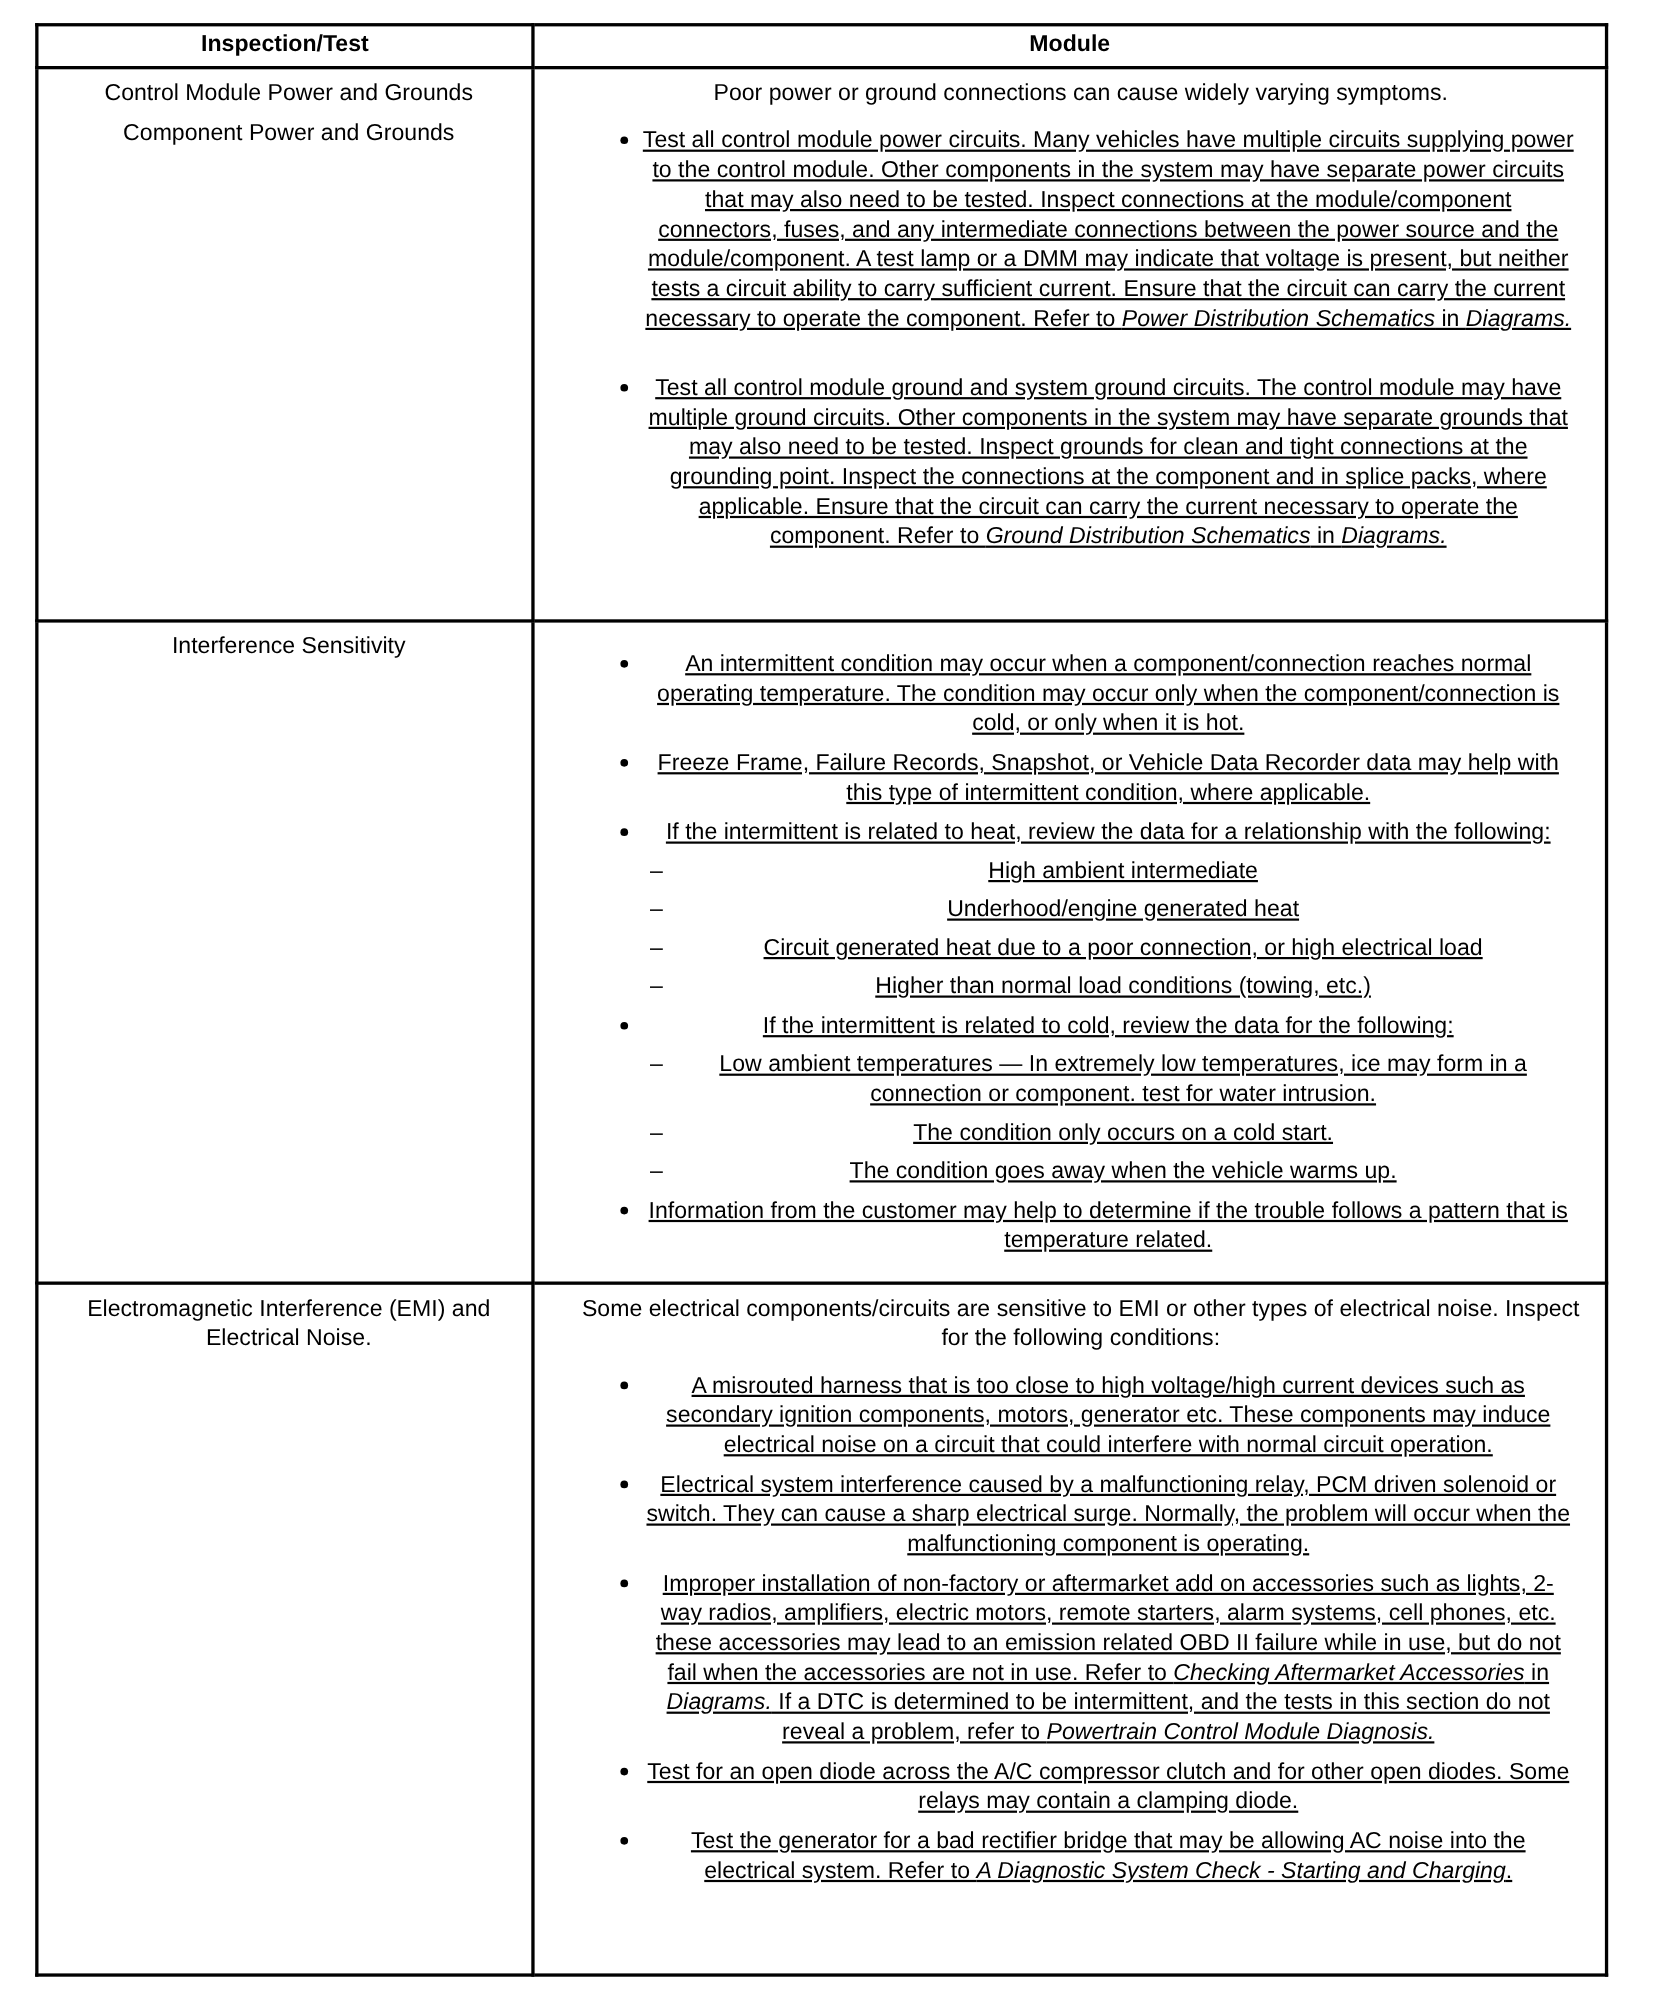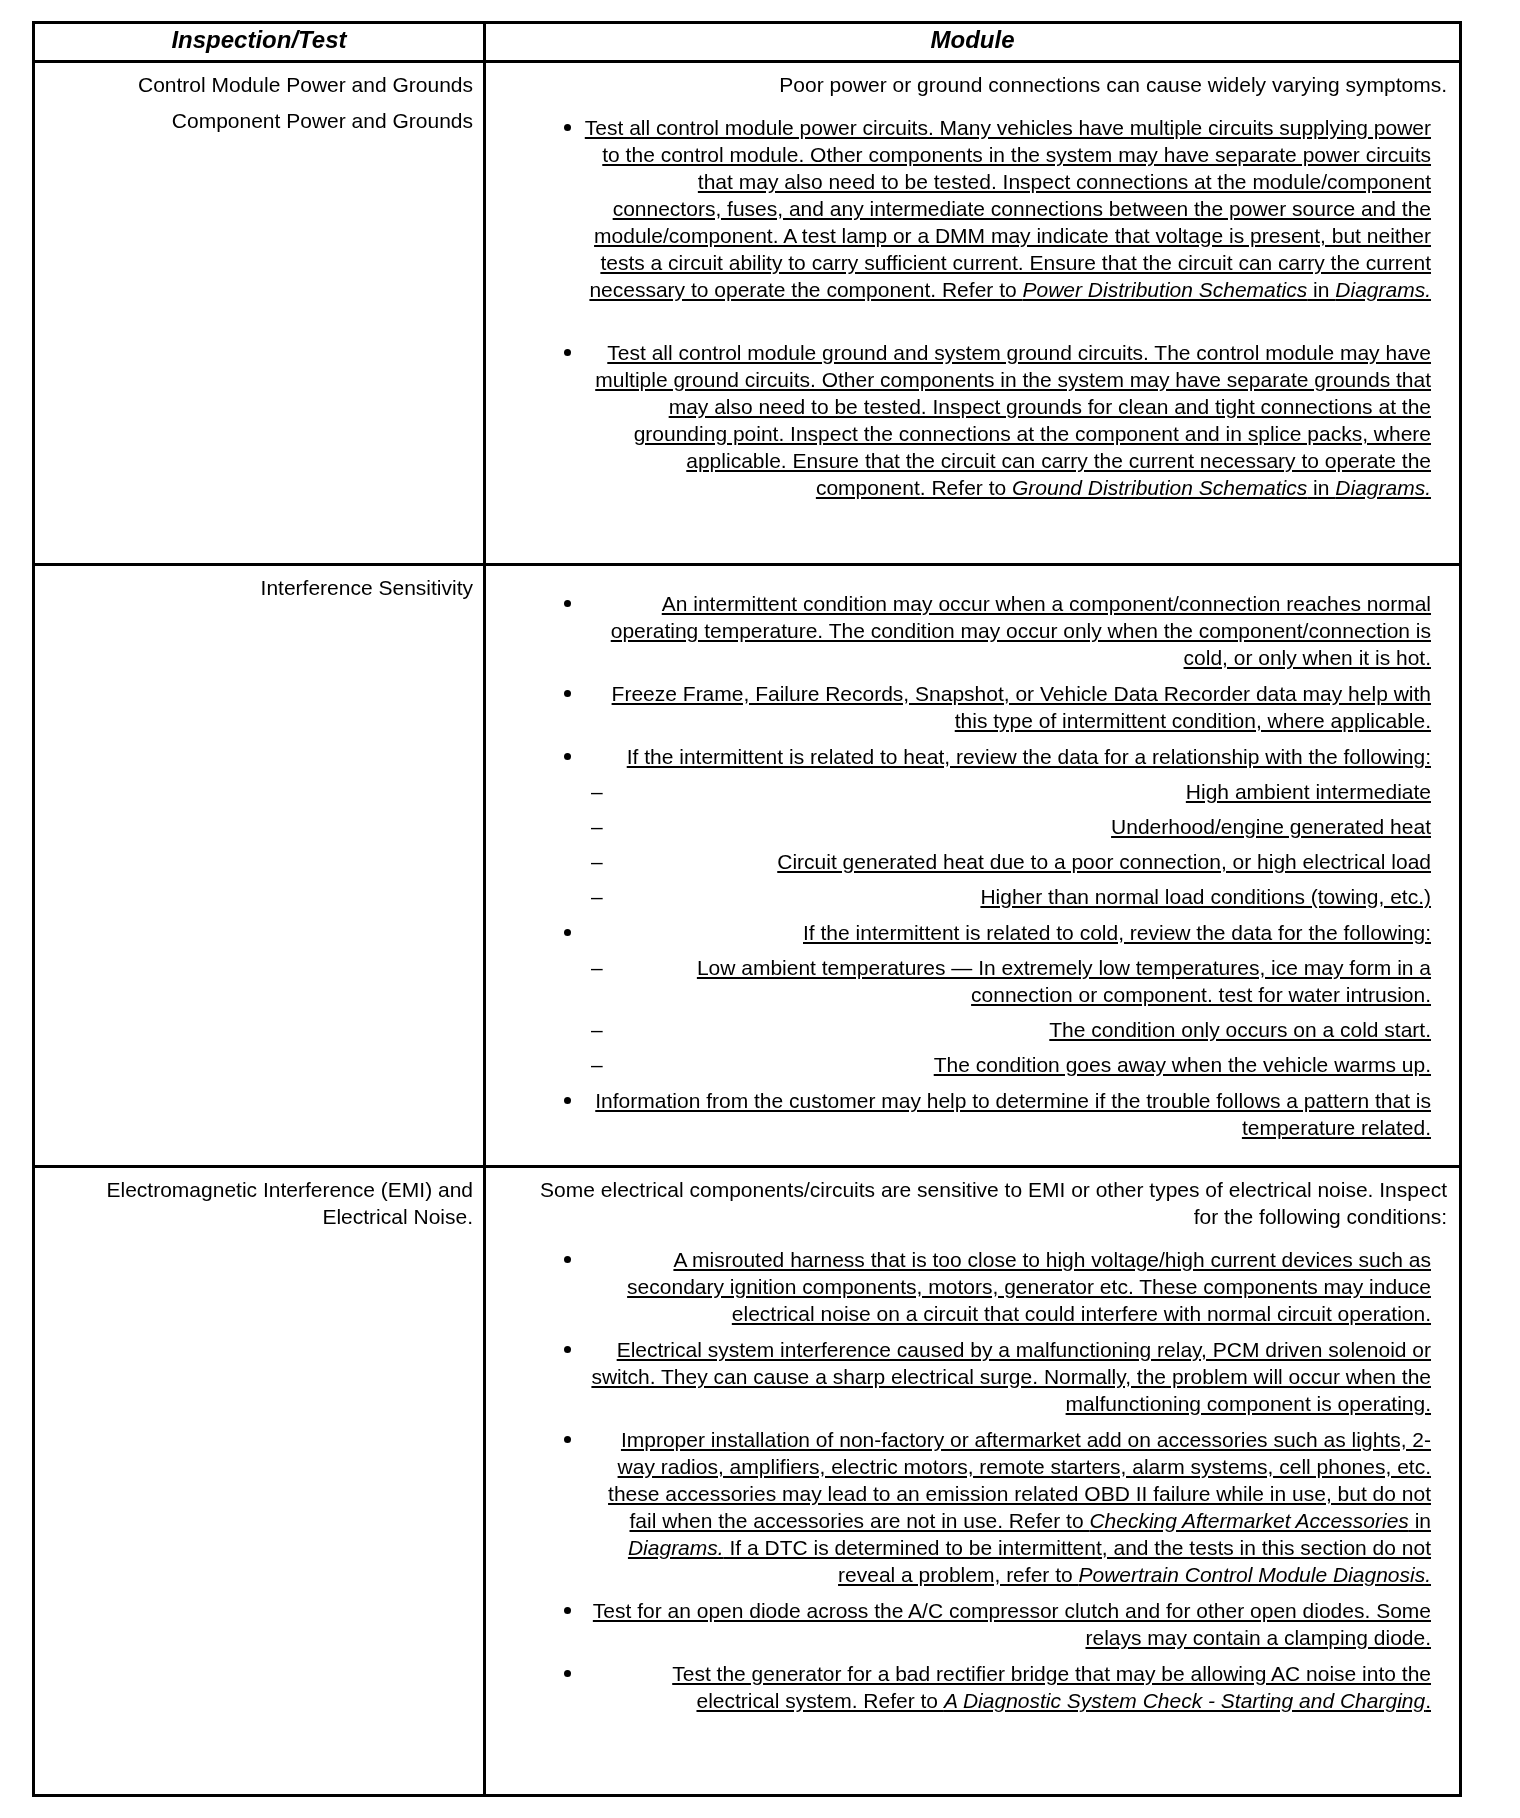--- a/index.html
+++ b/index.html
@@ -23,29 +23,28 @@
     border-collapse: collapse;
     table-layout: fixed;
     font-size: 21px;
     line-height: 27px;
   }
   .doc-table col.col-a { width: 451px; }
   .doc-table col.col-b { width: 976px; }
   .doc-table th, .doc-table td {
     border: 3px solid #000;
     vertical-align: top;
-    text-align: right;
+    text-align: center;
   }
   .doc-table th {
     height: 34px;
     padding: 2px 0 0 0;
     text-align: center;
     font-weight: bold;
-    font-size: 24px;
-    font-style: italic;
+    font-size: 21px;
   }
   .doc-table td.cell-test {
     padding: 8px 10px 0 17px;
   }
   .doc-table td.cell-action {
     padding: 8px 12px 8px 32px;
   }
   .test-line { display: block; margin-bottom: 9px; }
   .intro { margin: 0 0 6px 0; }
   ul.bullets {

